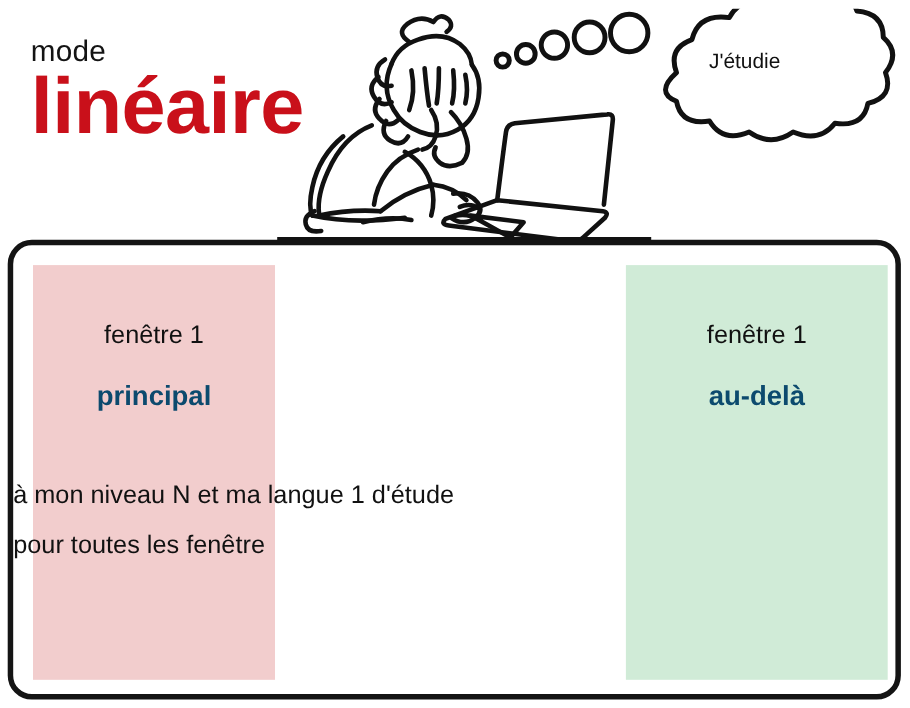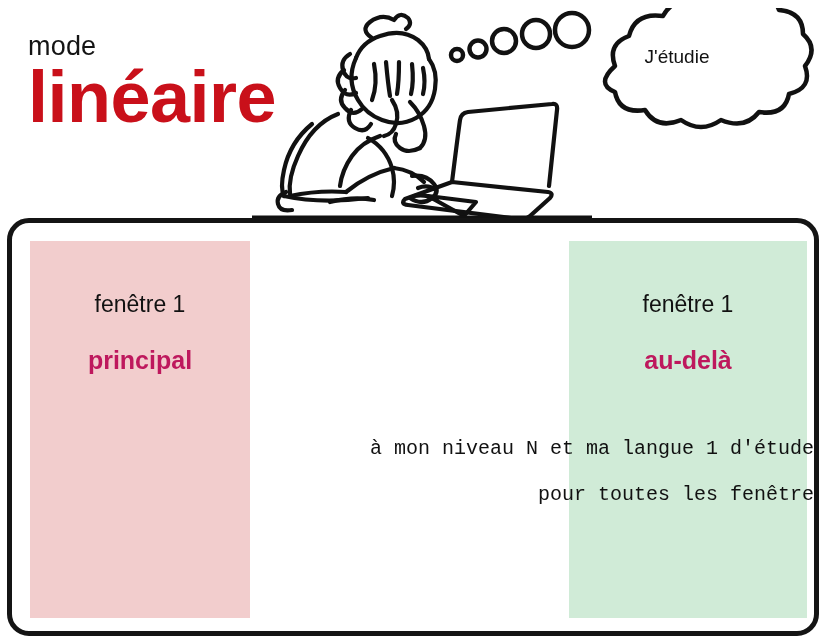--- a/index.html
+++ b/index.html
@@ -116,36 +116,35 @@
     font-weight: 400;
   }
   .panel-keyword {
     position: absolute;
     top: 105px;
     left: 0;
     width: 100%;
     text-align: center;
     font-size: 25px;
     font-weight: 700;
-    color: #be185d;
+    color: #0c4a6e;
   }
 
   
   .footer-note {
     position: absolute;
     left: 0;
     top: 203px;
     width: 100%;
-    text-align: right;
+    text-align: left;
     z-index: 4;
     color: #111111;
-    font-size: 20px;
+    font-size: 23px;
     line-height: 46px;
     pointer-events: none;
-    font-family: Liberation Mono, monospace;
   }
   .footer-note div { white-space: nowrap; }
 </style>
 </head>
 <body>
 
 <div id="root">
 
   <div class="title-block">
     <div class="title-mode">mode</div>

